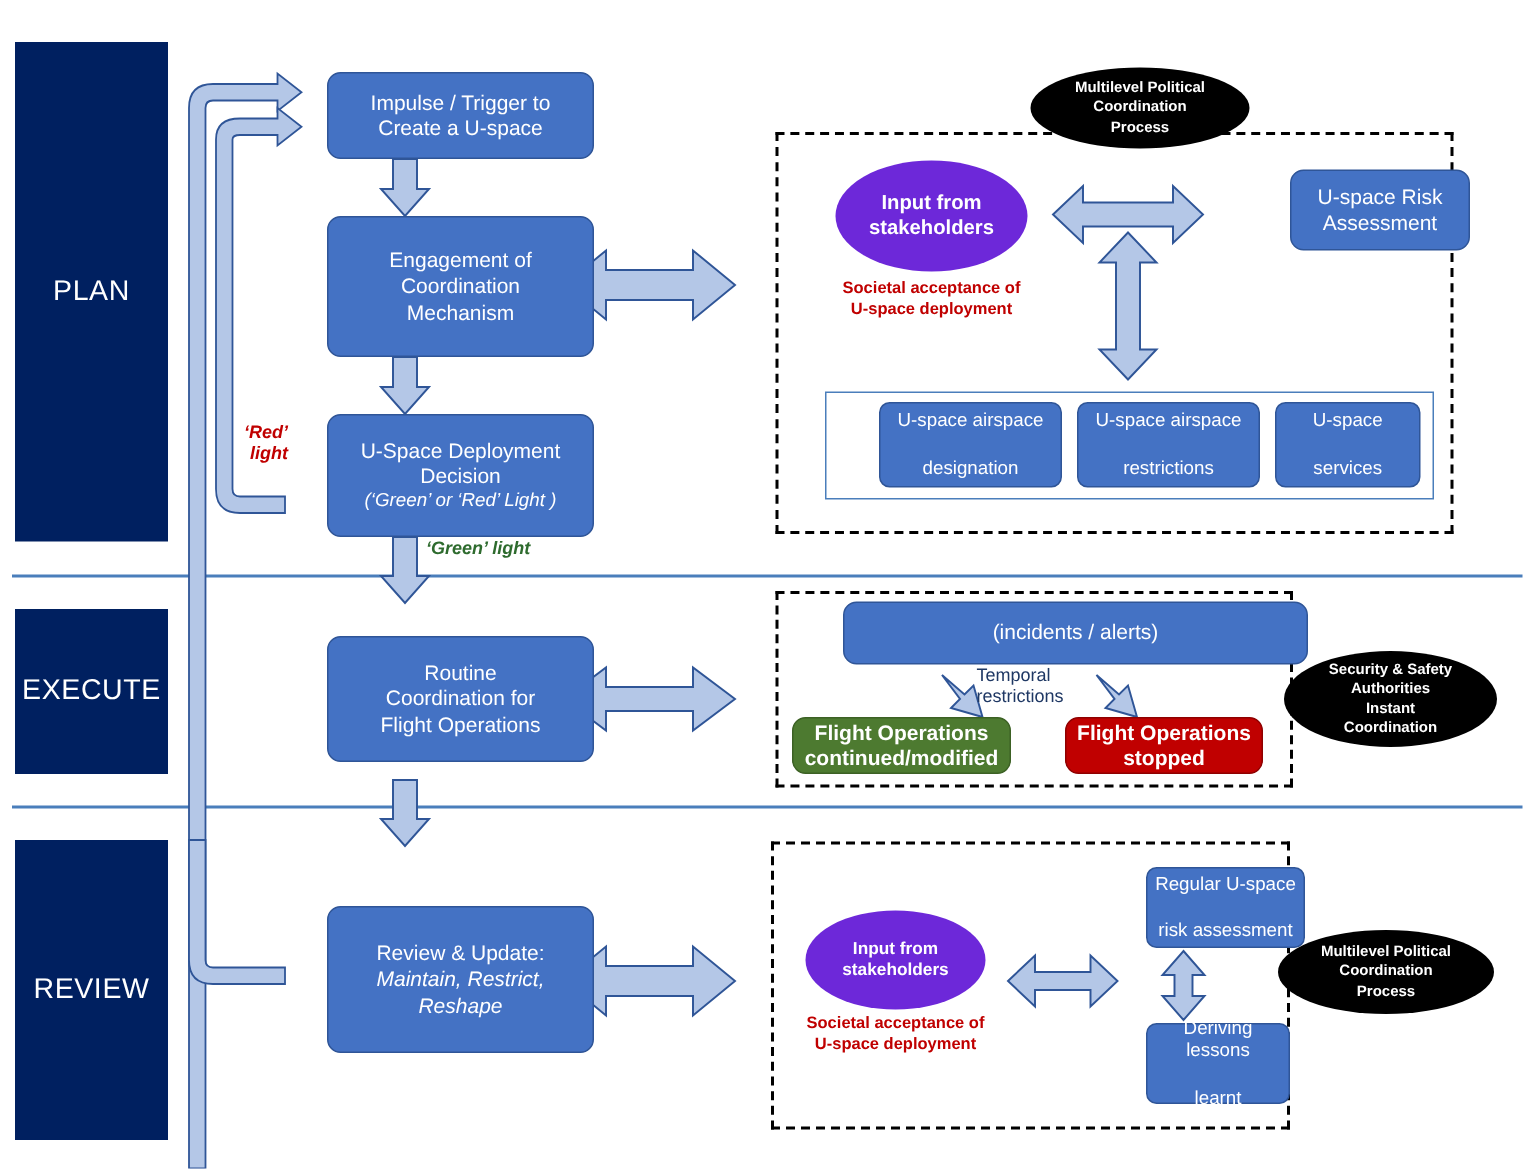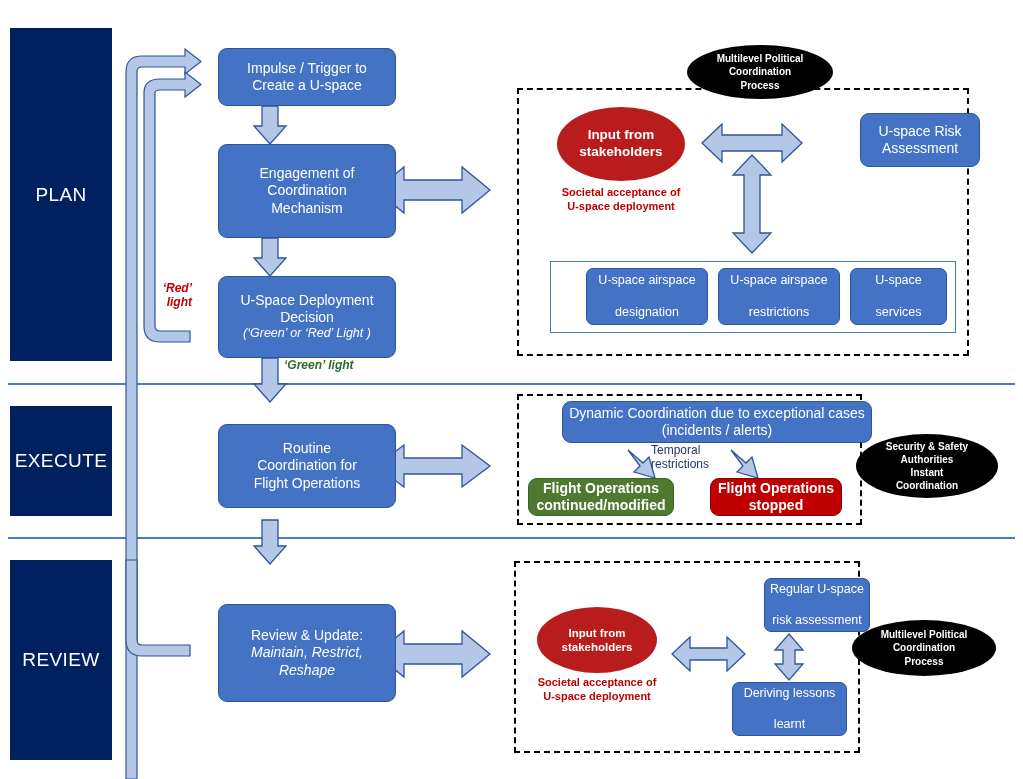--- a/index.html
+++ b/index.html
@@ -71,21 +71,21 @@
     text-align: center; font-size: 14px; font-weight: bold; line-height: 1.2;
   }
 
   
   .ellipse {
     border-radius: 50%;
     display: flex; justify-content: center;
     text-align: center;
   }
   .ellipse.red {
-    background: #b91c1c; color: #fff;
+    background: #6d28d9; color: #fff;
     font-size: 13.5px; font-weight: bold; line-height: 1.25;
   }
   .ellipse.red.sm { font-size: 11.5px; }
   .ellipse.black {
     background: #000000; color: #fff;
     font-size: 10px; font-weight: bold; line-height: 1.32;
   }
 
   
   .cap-red {
@@ -282,21 +282,20 @@
 
   <div class="abs pbox mid" style="left:190px; top:424px; width:178px; height:84px;">
     <span>Routine</span>
     <span>Coordination for</span>
     <span>Flight Operations</span>
   </div>
 
   <div class="abs dashed" style="left:517px; top:394px; width:345px; height:131px;"></div>
 
   <div class="abs pbox mid" style="left:534px; top:401px; width:310px; height:42px;">
-    <span>Dynamic Coordination due to exceptional cases</span>
     <span>(incidents / alerts)</span>
   </div>
 
   <div class="abs cap-blue" style="left:651px; top:443px; width:84px;">
     <div>Temporal</div>
     <div>restrictions</div>
   </div>
 
   <div class="abs gbox" style="left:528px; top:478px; width:146px; height:38px; flex-direction:column;">
     <span>Flight Operations</span>
@@ -328,21 +327,21 @@
   </div>
   <div class="abs cap-red" style="left:524px; top:675px; width:146px;">
     <div>Societal acceptance of</div>
     <div>U-space deployment</div>
   </div>
 
   <div class="abs pbox small" style="left:736px; top:578px; width:106px; height:54px;">
     <span>Regular U-space</span>
     <span>risk assessment</span>
   </div>
-  <div class="abs pbox small" style="left:704px; top:682px; width:115px; height:54px;">
+  <div class="abs pbox small" style="left:736px; top:682px; width:96px; height:54px;">
     <span>Deriving lessons</span>
     <span>learnt</span>
   </div>
 
   <div class="abs ellipse black" style="left:852px; top:620px; width:144px; height:56px; flex-direction:column;">
     <span>Multilevel Political</span>
     <span>Coordination</span>
     <span>Process</span>
   </div>
 

